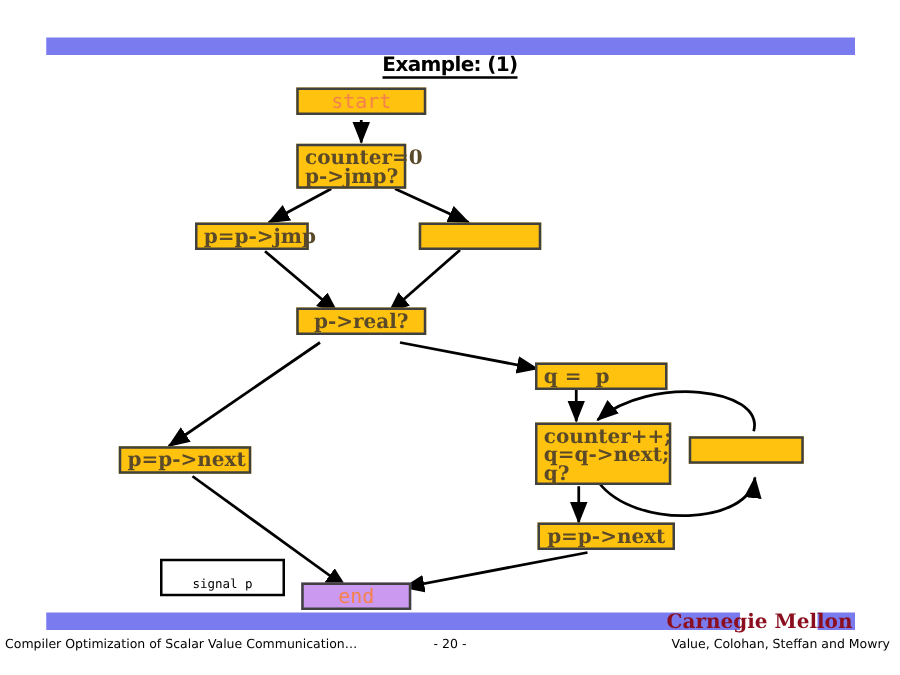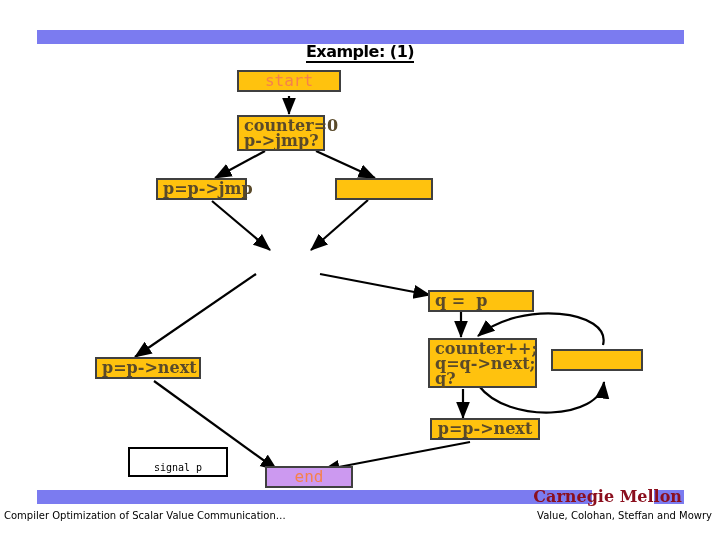--- a/index.html
+++ b/index.html
@@ -142,37 +142,39 @@
 
   <div class="node salmon center" style="left:237px; top:70px; width:104px; height:22px;">start</div>
 
   <div class="node center" style="left:237px; top:115px; width:88px; height:36px;">counter=0
 p-&gt;jmp?</div>
 
   <div class="node center" style="left:156px; top:178px; width:91px; height:22px;">p=p-&gt;jmp</div>
 
   <div class="node empty" style="left:335px; top:178px; width:98px; height:22px;"></div>
 
+  <div class="node center" style="left:237px; top:246px; width:104px; height:22px;">p-&gt;real?</div>
 
   <div class="node" style="left:428px; top:290px; width:106px; height:22px;">q =  p</div>
 
   <div class="node" style="left:428px; top:338px; width:109px; height:50px;">counter++;
 q=q-&gt;next;
 q?</div>
 
   <div class="node empty" style="left:551px; top:349px; width:92px; height:22px;"></div>
 
   <div class="node center" style="left:95px; top:357px; width:106px; height:22px;">p=p-&gt;next</div>
 
   <div class="node center" style="left:430px; top:418px; width:110px; height:22px;">p=p-&gt;next</div>
 
   <div class="node plain center" style="left:128px; top:447px; width:100px; height:30px; padding-top:12px; line-height:14px; font-size:10px;">signal p</div>
 
-  <div class="node pale salmon center" style="left:241px; top:466px; width:88px; height:22px;margin-left:24px;">end</div>
+  <div class="node pale salmon center" style="left:241px; top:466px; width:88px; height:22px;">end</div>
 
   <div class="bar bar-bot"></div>
   <div class="bar bar-logo"></div>
   <div id="cmu">Carnegie Mellon</div>
 
   <div class="foot" id="foot-left">Compiler Optimization of Scalar Value Communication…</div>
+  <div class="foot" id="foot-page">- 20 -</div>
   <div class="foot" id="foot-right">Value, Colohan, Steffan and Mowry</div>
 
 </div>
 
 </body></html>

